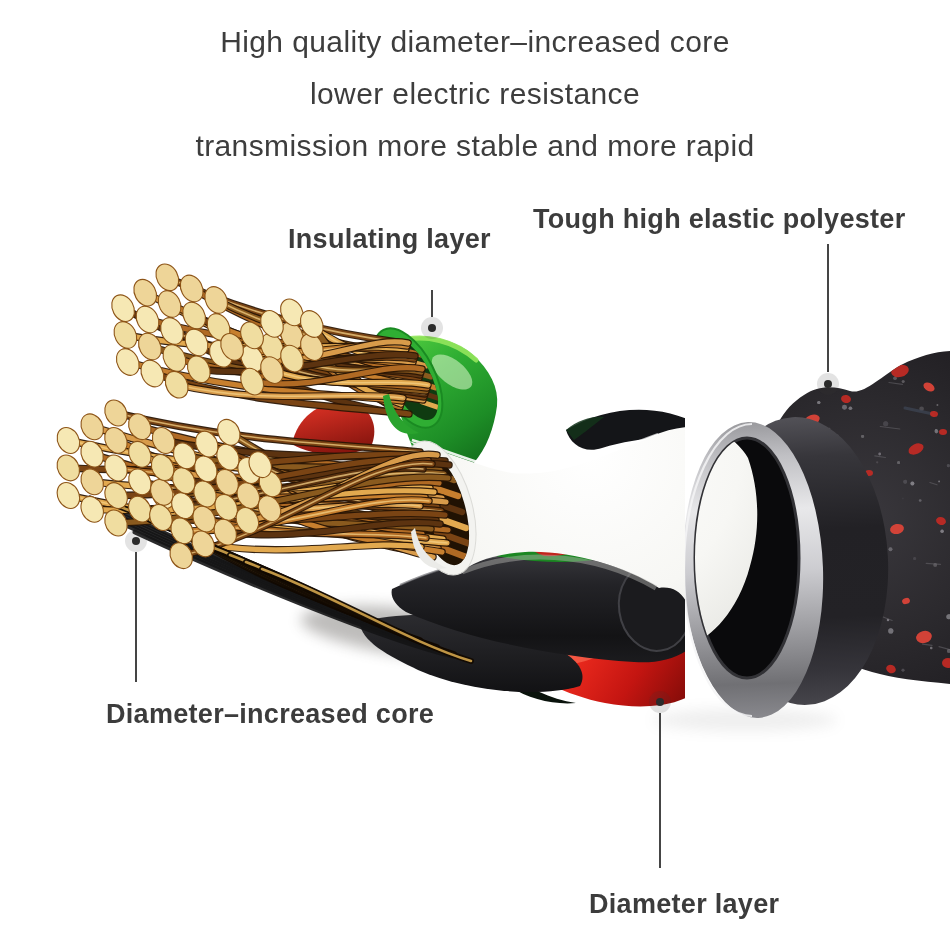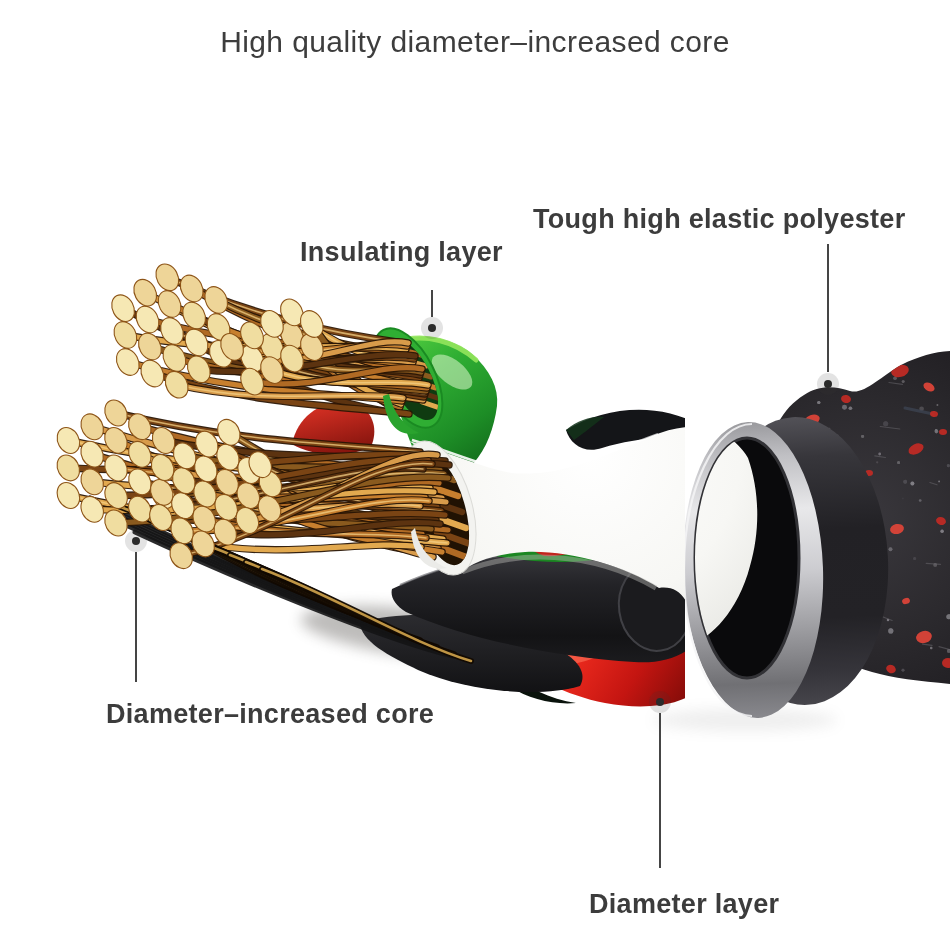--- a/index.html
+++ b/index.html
@@ -16,20 +16,22 @@
                border-radius:50%;background:#2b2b2b;}
   svg{position:absolute;left:0;top:0;}
 </style>
 </head>
 <body>
 
 <div class="page">
 
   <div class="heading">
     <div>High quality diameter–increased core</div>
+    <div>lower electric resistance</div>
+    <div>transmission more stable and more rapid</div>
   </div>
 
   <svg id="cable-svg" width="950" height="950" viewBox="0 0 950 950">
     <defs>
       <radialGradient id="gradBraid" gradientUnits="userSpaceOnUse" cx="860" cy="520" r="240">
         <stop offset="0" stop-color="#3a383d"></stop>
           <stop offset=".55" stop-color="#2a282c"></stop>
           <stop offset="1" stop-color="#1c1a1e"></stop>
       </radialGradient>
       <linearGradient id="gradJacket" gradientUnits="userSpaceOnUse" x1="800" y1="413" x2="800" y2="707">
@@ -659,21 +661,21 @@
 
   <div>
     <div class="callout-label" style="left:533px;top:204px;">Tough high elastic polyester</div>
     <div class="callout-line" style="left:827px;top:244px;height:128px;"></div>
     <div class="callout-dot" style="left:817px;top:373px;">
         <div class="dot-core"></div>
       </div>
   </div>
 
   <div>
-    <div class="callout-label" style="left:288px;top:237px;margin-left:12px;">Insulating layer</div>
+    <div class="callout-label" style="left:288px;top:224px;">Insulating layer</div>
     <div class="callout-line" style="left:431px;top:290px;height:27px;"></div>
     <div class="callout-dot" style="left:421px;top:317px;">
         <div class="dot-core"></div>
       </div>
   </div>
 
   <div>
     <div class="callout-label" style="left:106px;top:699px;text-align:right;">Diameter–increased core</div>
     <div class="callout-line" style="left:135px;top:552px;height:130px;"></div>
     <div class="callout-dot" style="left:125px;top:530px;">

